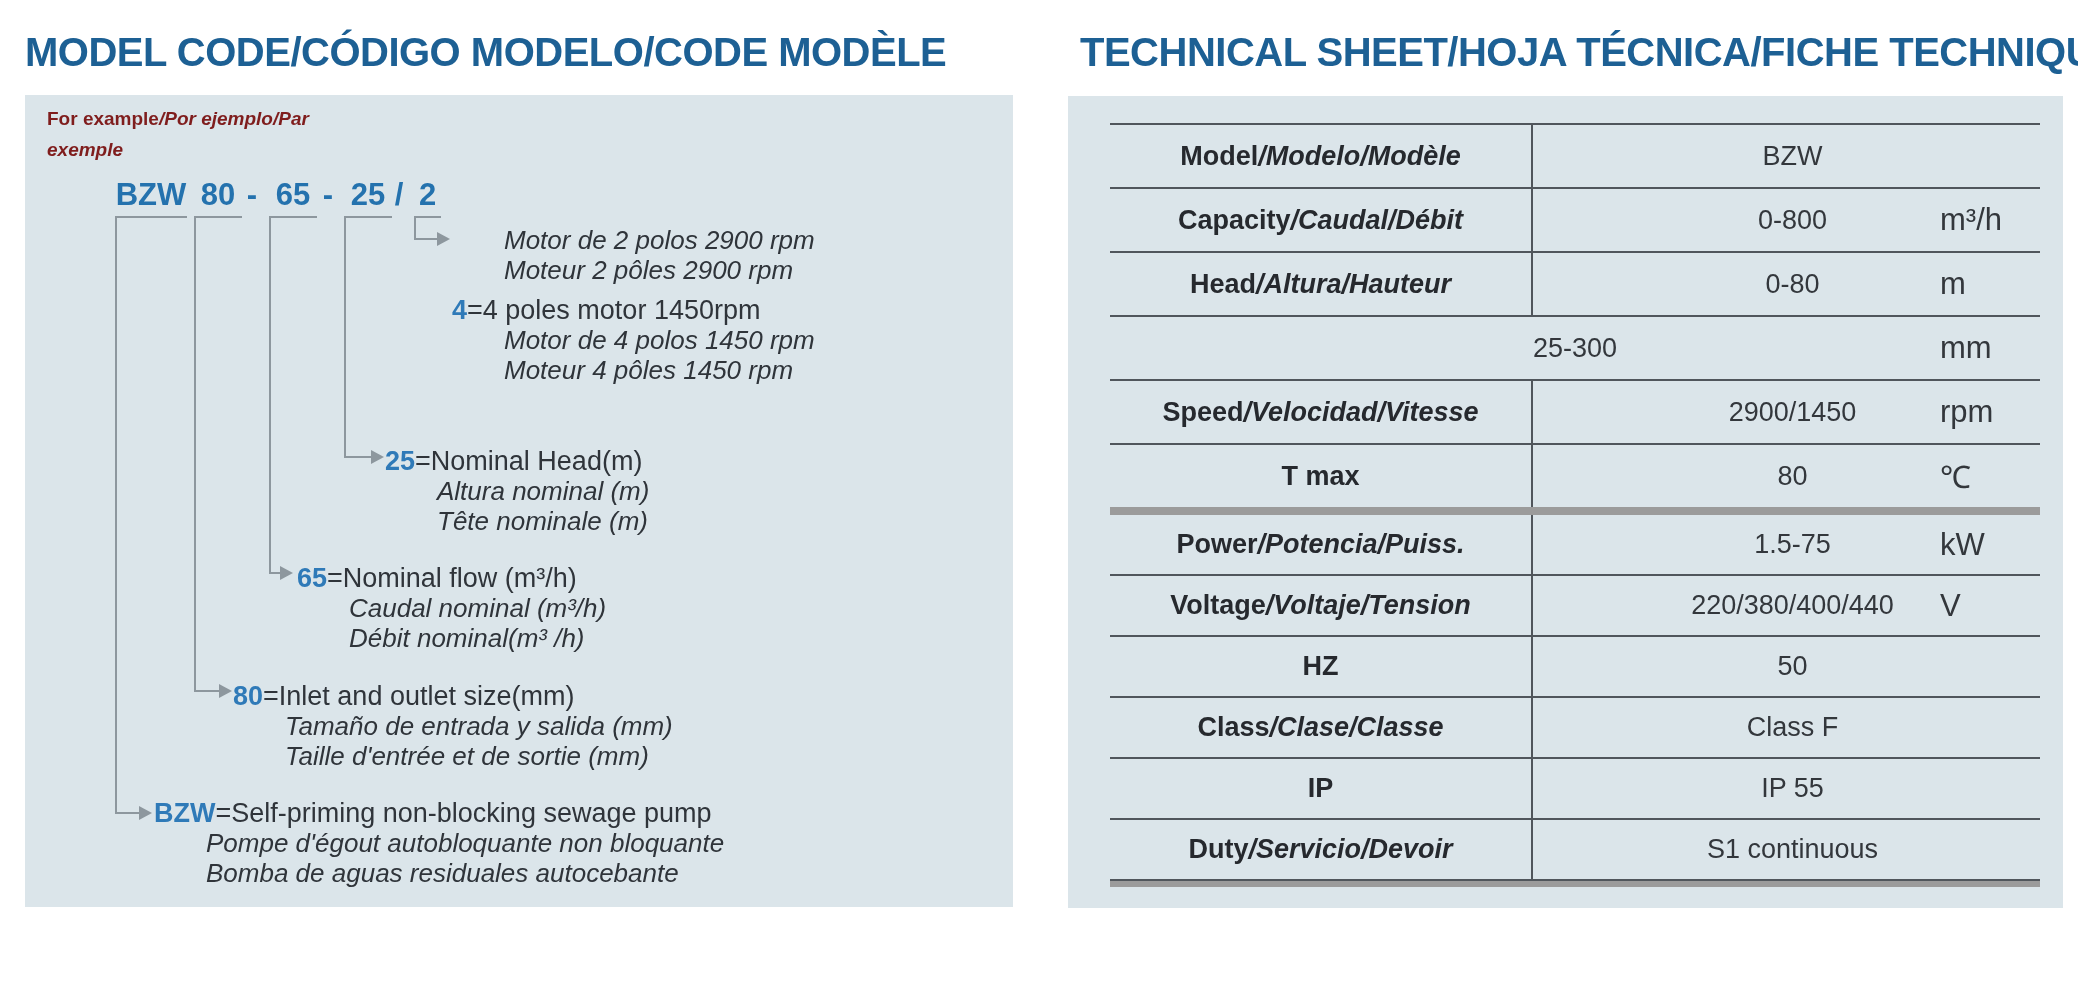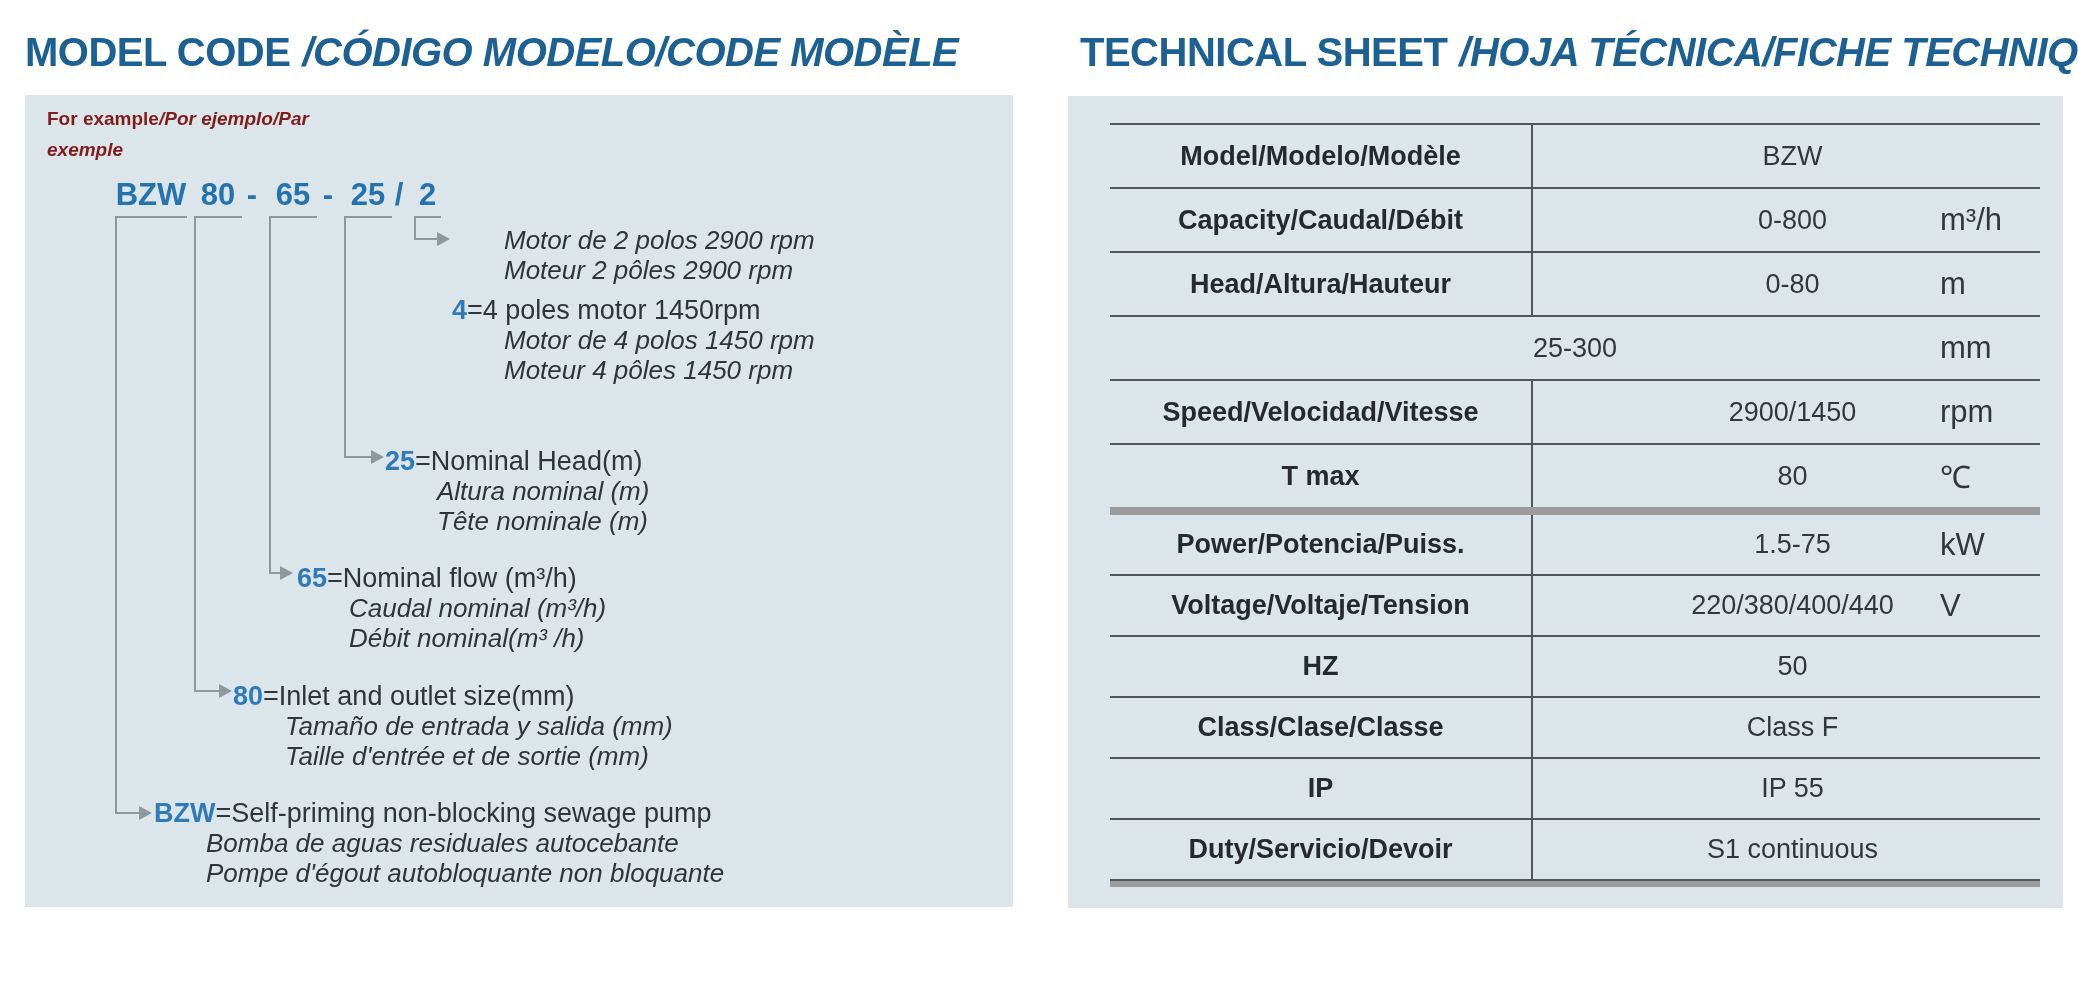--- a/index.html
+++ b/index.html
@@ -5,21 +5,21 @@
   html,body{margin:0;padding:0;background:#ffffff;}
   #page{
     position:relative;width:2078px;height:1000px;background:#ffffff;overflow:hidden;
     font-family:"Liberation Sans", sans-serif;color:#2f343a;
   }
   
   .page-title{
     position:absolute;top:30px;font-size:40px;font-weight:bold;color:#1d6094;
     letter-spacing:-0.5px;white-space:nowrap;
   }
-  .page-title .t-rest{font-style:italic;margin-left:12px;}
+  .page-title .t-rest{}
   #left-title{left:25px;}
   #right-title{left:1080px;}
   
   .panel{position:absolute;background:#dbe5ea;}
   #left-panel{left:25px;top:95px;width:988px;height:812px;}
   #right-panel{left:1068px;top:96px;width:995px;height:812px;}
   
   .note{position:absolute;left:22px;top:8px;font-size:19px;font-weight:bold;
         color:#7f1d1d;line-height:31px;}
   .note .n-rest, .note .n-line2{font-style:italic;}
@@ -54,21 +54,21 @@
   .t-row{position:relative;display:flex;align-items:center;height:64px;
          border-bottom:2px solid #50565c;box-sizing:border-box;gap:12px;}
   .t-row.short{height:61px;}
   .t-row.last{height:61px;}
   .t-row.noborder{border-bottom:none;height:62px;}
   .thick-line{height:8px;background:#9b9b9b;}
   .bottom-thick{height:6px;background:#9b9b9b;}
   .t-label{width:423px;height:100%;display:flex;align-items:center;justify-content:center;
            border-right:2px solid #50565c;box-sizing:border-box;
            font-size:27px;font-weight:bold;color:#26292e;white-space:nowrap;}
-  .t-label .lab-rest{}
+  .t-label .lab-rest{font-style:italic;}
   .t-value{flex:1;text-align:center;font-size:27px;color:#33373c;}
   .t-unit{position:absolute;left:830px;top:50%;transform:translateY(-50%);
           font-size:31px;color:#33373c;white-space:nowrap;}
 </style>
 </head>
 <body>
 
 <div id="page">
 
   <div class="page-title" id="left-title">
@@ -136,22 +136,22 @@
     </div>
 
     <div class="tree-block" style="left:208px;top:586px;">
       <div class="entry-line"><span class="key">80</span><span class="desc">=Inlet and outlet size(mm)</span></div>
       <div class="trans">Tamaño de entrada y salida (mm)</div>
       <div class="trans">Taille d'entrée et de sortie (mm)</div>
     </div>
 
     <div class="tree-block" style="left:129px;top:703px;">
       <div class="entry-line"><span class="key">BZW</span><span class="desc">=Self-priming non-blocking sewage pump</span></div>
+      <div class="trans">Pompe d'égout autobloquante non bloquante</div>
       <div class="trans">Bomba de aguas residuales autocebante</div>
-      <div class="trans">Pompe d'égout autobloquante non bloquante</div>
     </div>
 
   </div>
 
   <div class="panel" id="right-panel">
     <div class="sheet">
 
       <div class="t-row">
         <div class="t-label">
             <span class="lab-main">Model</span>

